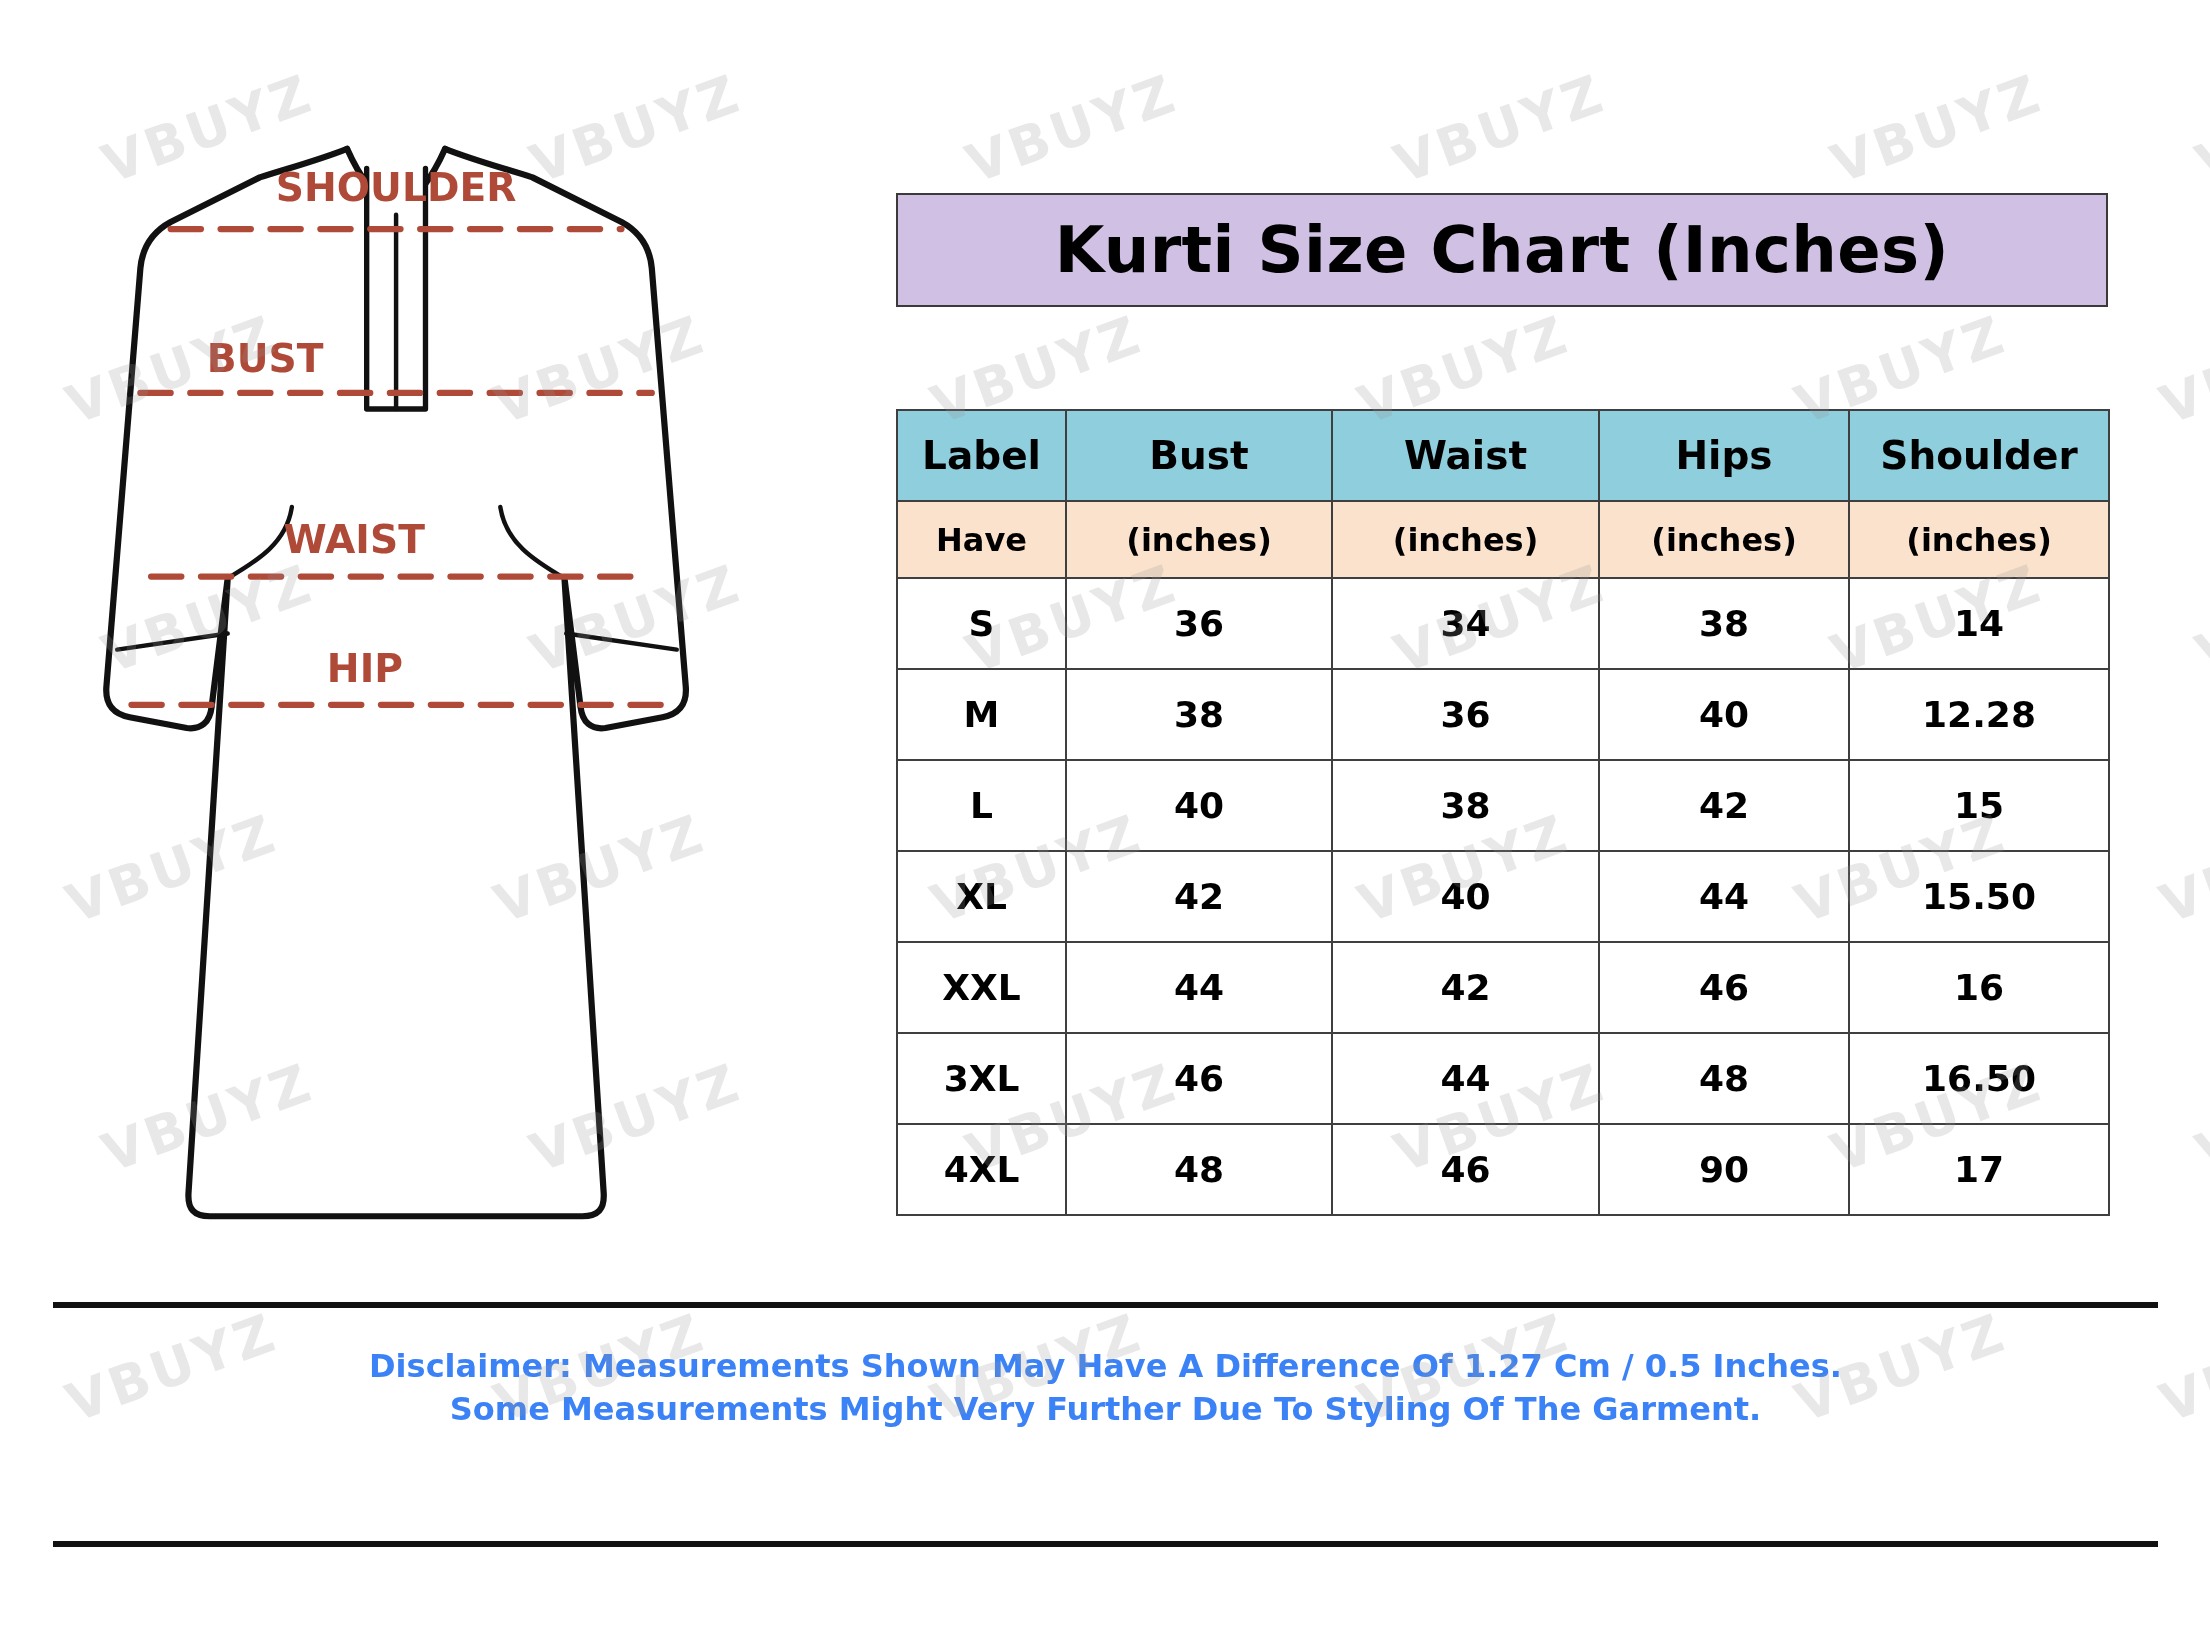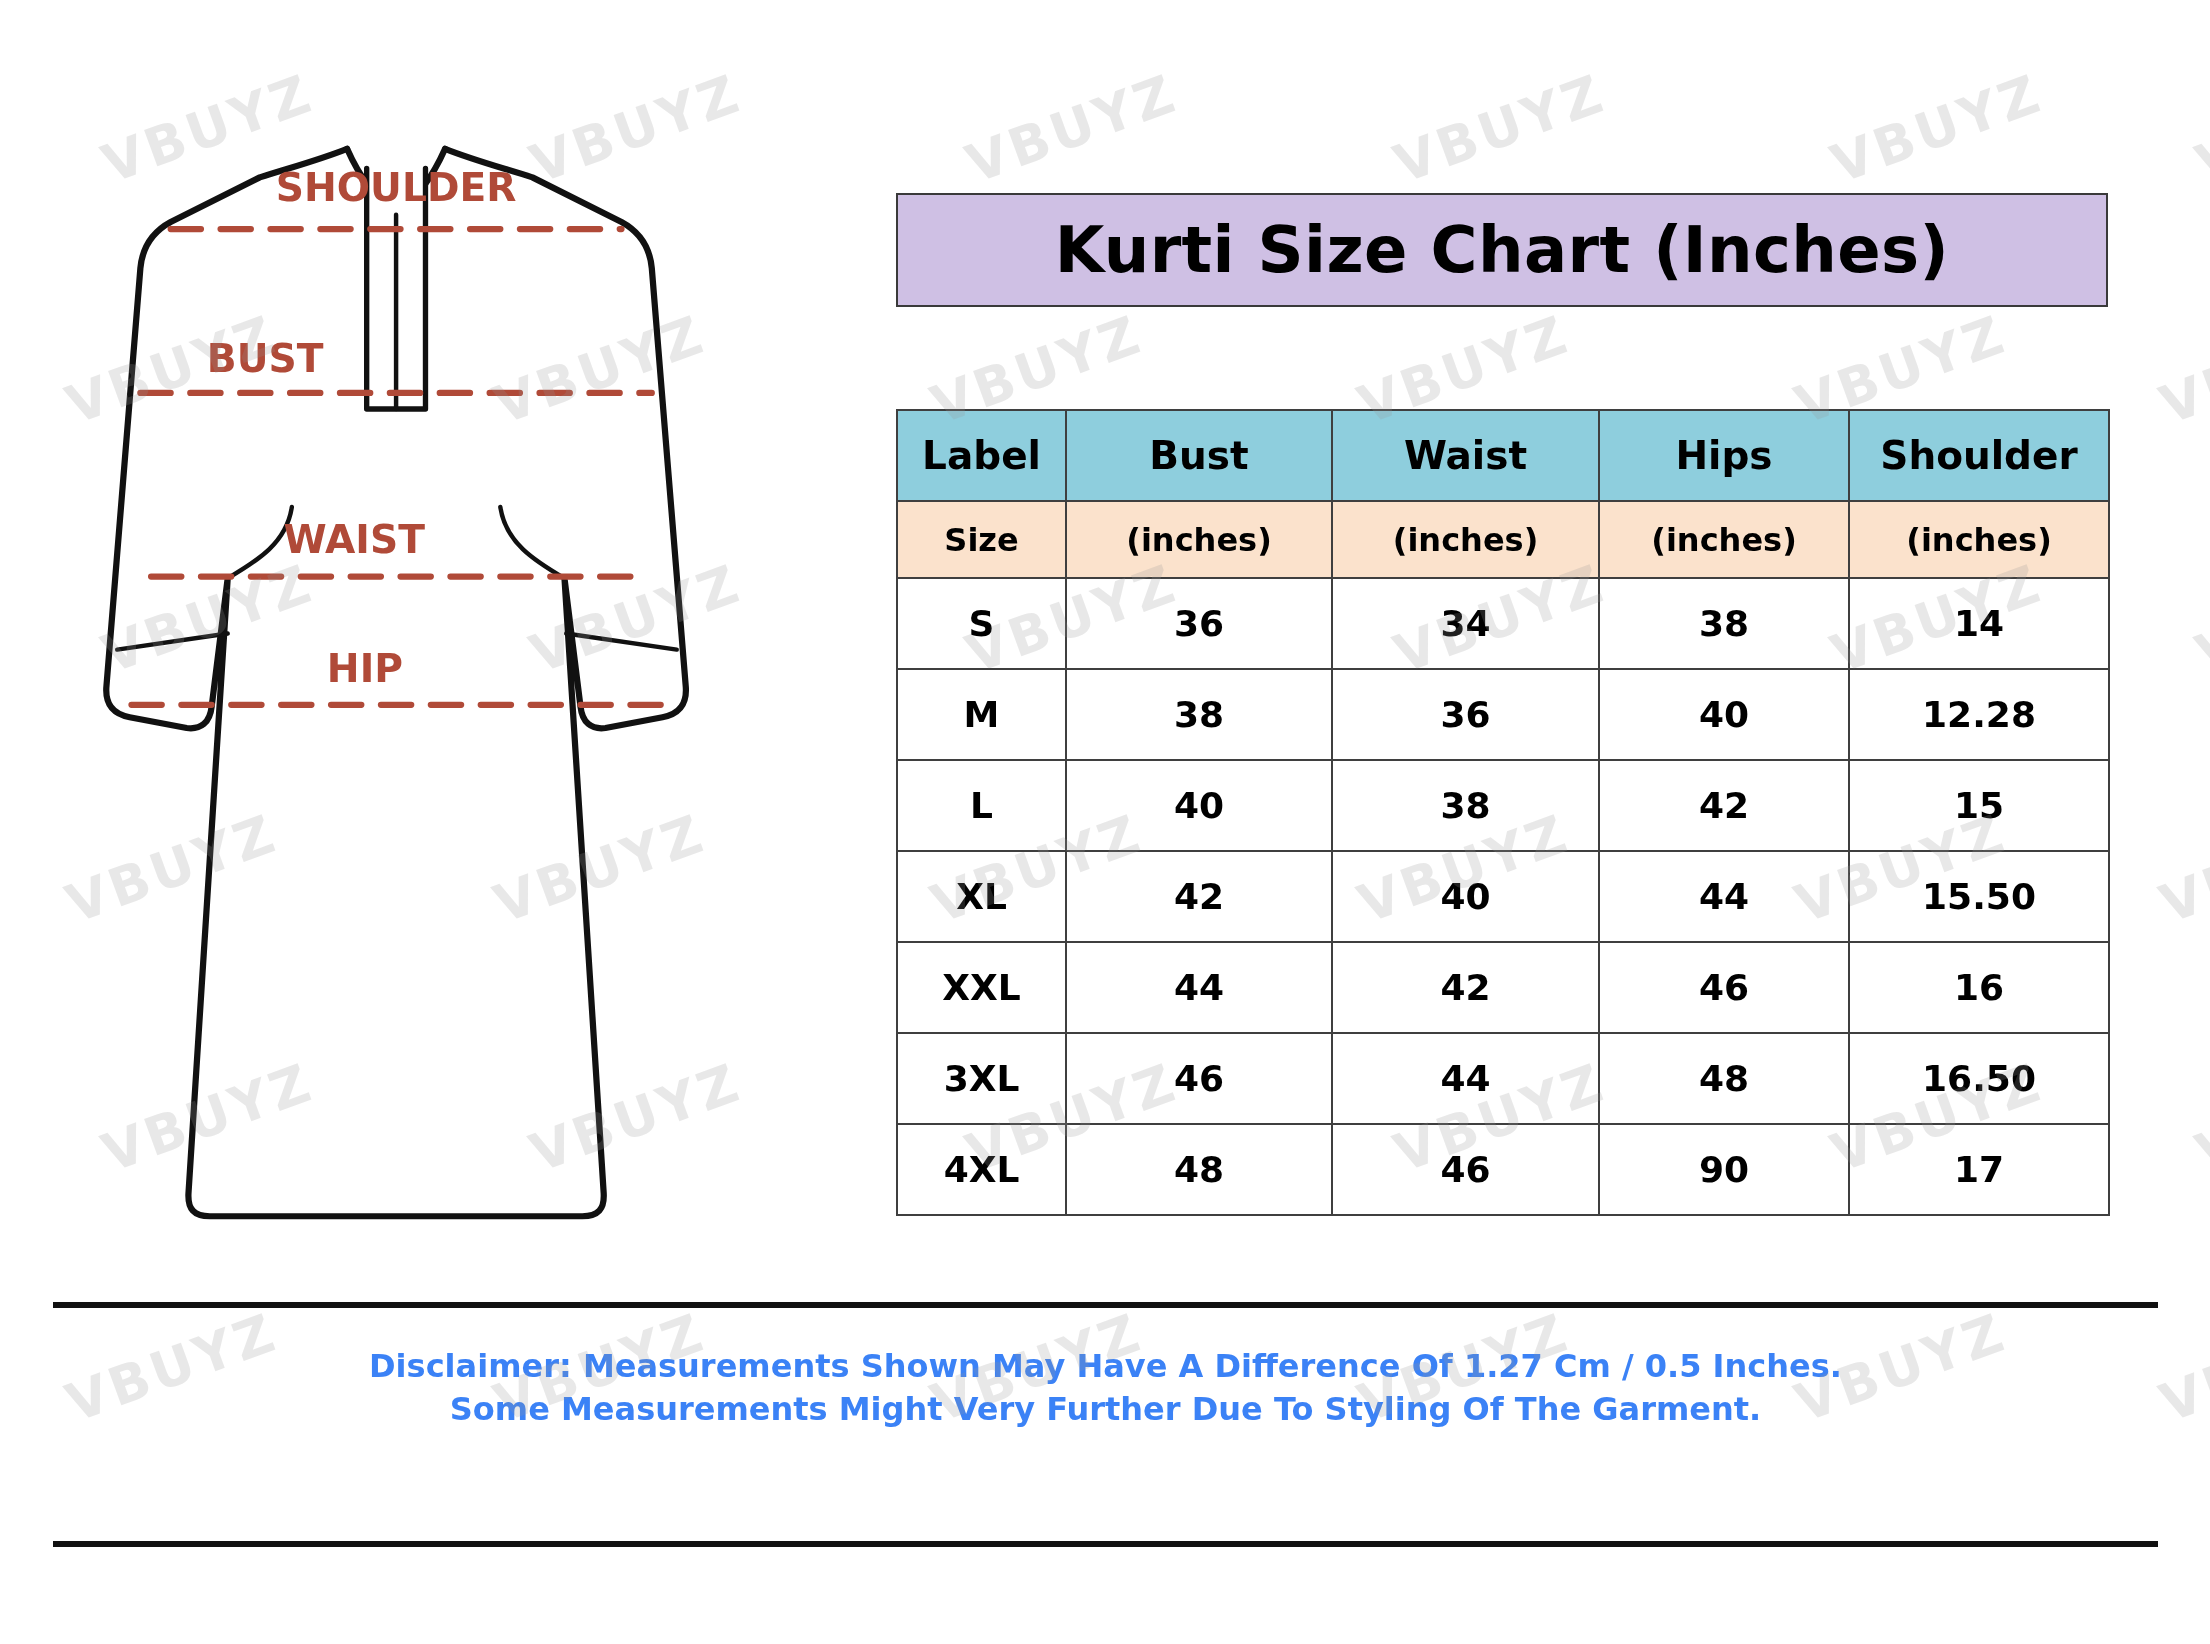--- a/index.html
+++ b/index.html
@@ -209,21 +209,21 @@
       </colgroup>
       <thead>
         <tr class="head-main">
           <th>Label</th>
           <th>Bust</th>
           <th>Waist</th>
           <th>Hips</th>
           <th>Shoulder</th>
         </tr>
         <tr class="head-sub">
-          <th>Size</th>
+          <th>Have</th>
           <th>(inches)</th>
           <th>(inches)</th>
           <th>(inches)</th>
           <th>(inches)</th>
         </tr>
       </thead>
       <tbody>
         <tr>
           <td>S</td>
           <td>36</td>

